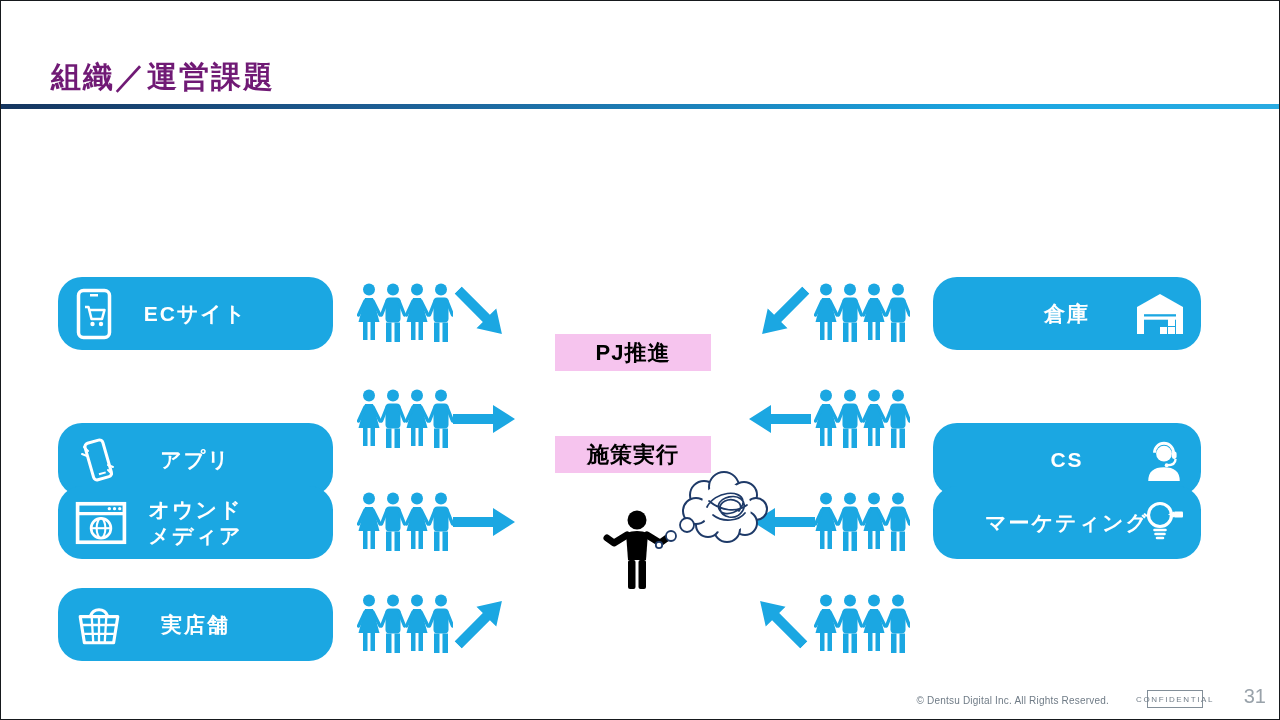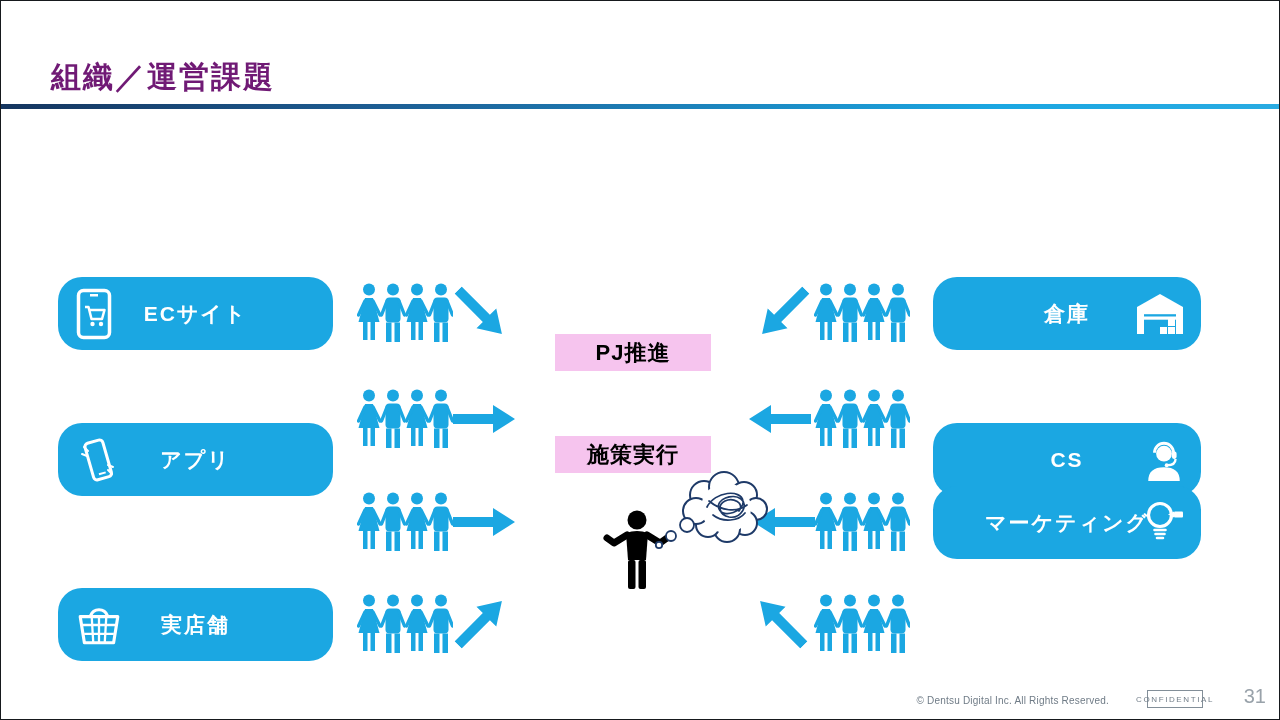--- a/index.html
+++ b/index.html
@@ -144,20 +144,34 @@
     <svg class="side-icon left" width="46" height="54" viewBox="0 0 44 54">
       <g transform="rotate(-16 22 27)">
         <rect x="13" y="8" width="18.5" height="38" rx="3.5" fill="none" stroke="#fff" stroke-width="3"></rect>
         <path d="M19 41 H26" stroke="#fff" stroke-width="2"></path>
       </g>
       <path d="M6 21 l5 2 M8 14 l4 4 M37 34 l-5 -2 M36 41 l-4 -4" stroke="#fff" stroke-width="2" stroke-linecap="round"></path>
     </svg>
     <span class="box-label">アプリ</span>
   </div>
 
+  <div class="box lb row3">
+    <svg class="side-icon left" width="52" height="44" viewBox="0 0 50 42">
+      <rect x="2.5" y="2.5" width="45" height="37" fill="none" stroke="#fff" stroke-width="3.5"></rect>
+      <path d="M2.5 12 H47.5" stroke="#fff" stroke-width="3"></path>
+      <circle cx="33" cy="7.2" r="1.6" fill="#fff"></circle>
+        <circle cx="38" cy="7.2" r="1.6" fill="#fff"></circle>
+        <circle cx="43" cy="7.2" r="1.6" fill="#fff"></circle>
+      <circle cx="25" cy="26" r="9.5" fill="none" stroke="#fff" stroke-width="2.6"></circle>
+      <ellipse cx="25" cy="26" rx="4.2" ry="9.5" fill="none" stroke="#fff" stroke-width="2"></ellipse>
+      <path d="M15.5 26 H34.5" stroke="#fff" stroke-width="2"></path>
+    </svg>
+    <span class="box-label" style="text-align:left;">オウンド
+メディア</span>
+  </div>
 
   <div class="box lb row4">
     <svg class="side-icon left" width="48" height="44" viewBox="0 0 46 42">
       <path d="M15 12 A8.5 8.5 0 0 1 31 12" fill="none" stroke="#fff" stroke-width="3"></path>
       <path d="M5 13 H41 L37 38 H9 Z" fill="none" stroke="#fff" stroke-width="3" stroke-linejoin="round"></path>
       <path d="M16 13 L17.5 38 M23 13 V38 M30 13 L28.5 38 M7.5 21 H38.5 M8.8 29.5 H37.2" stroke="#fff" stroke-width="2.2"></path>
     </svg>
     <span class="box-label">実店舗</span>
   </div>
 

